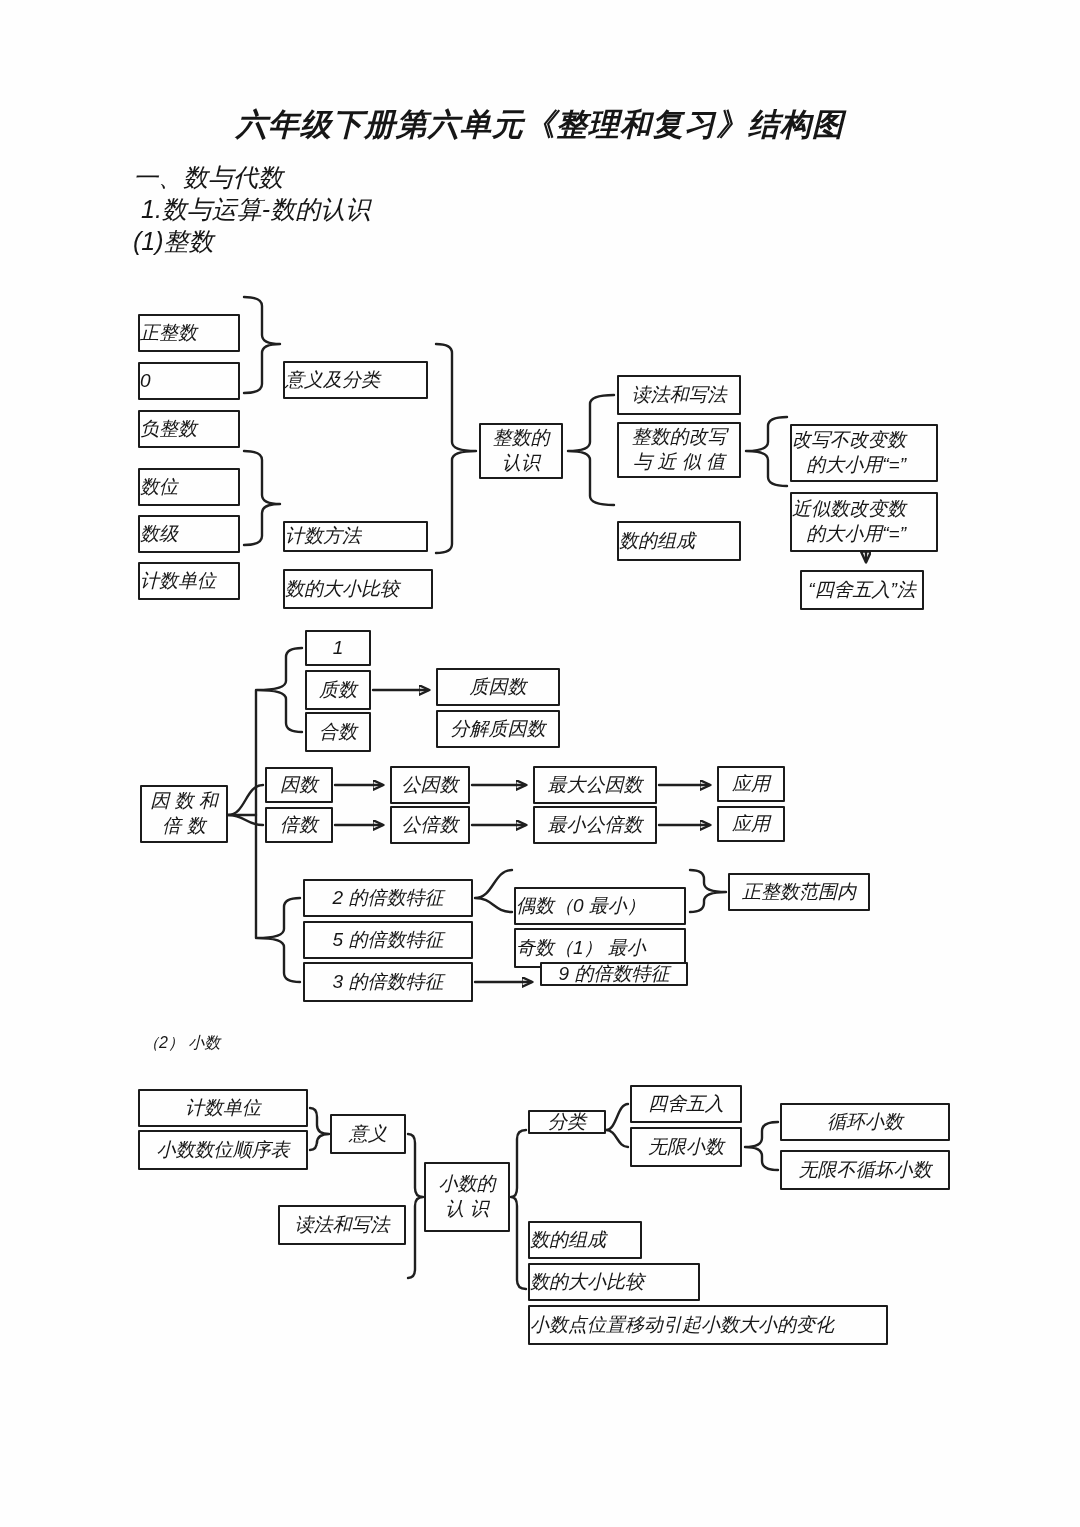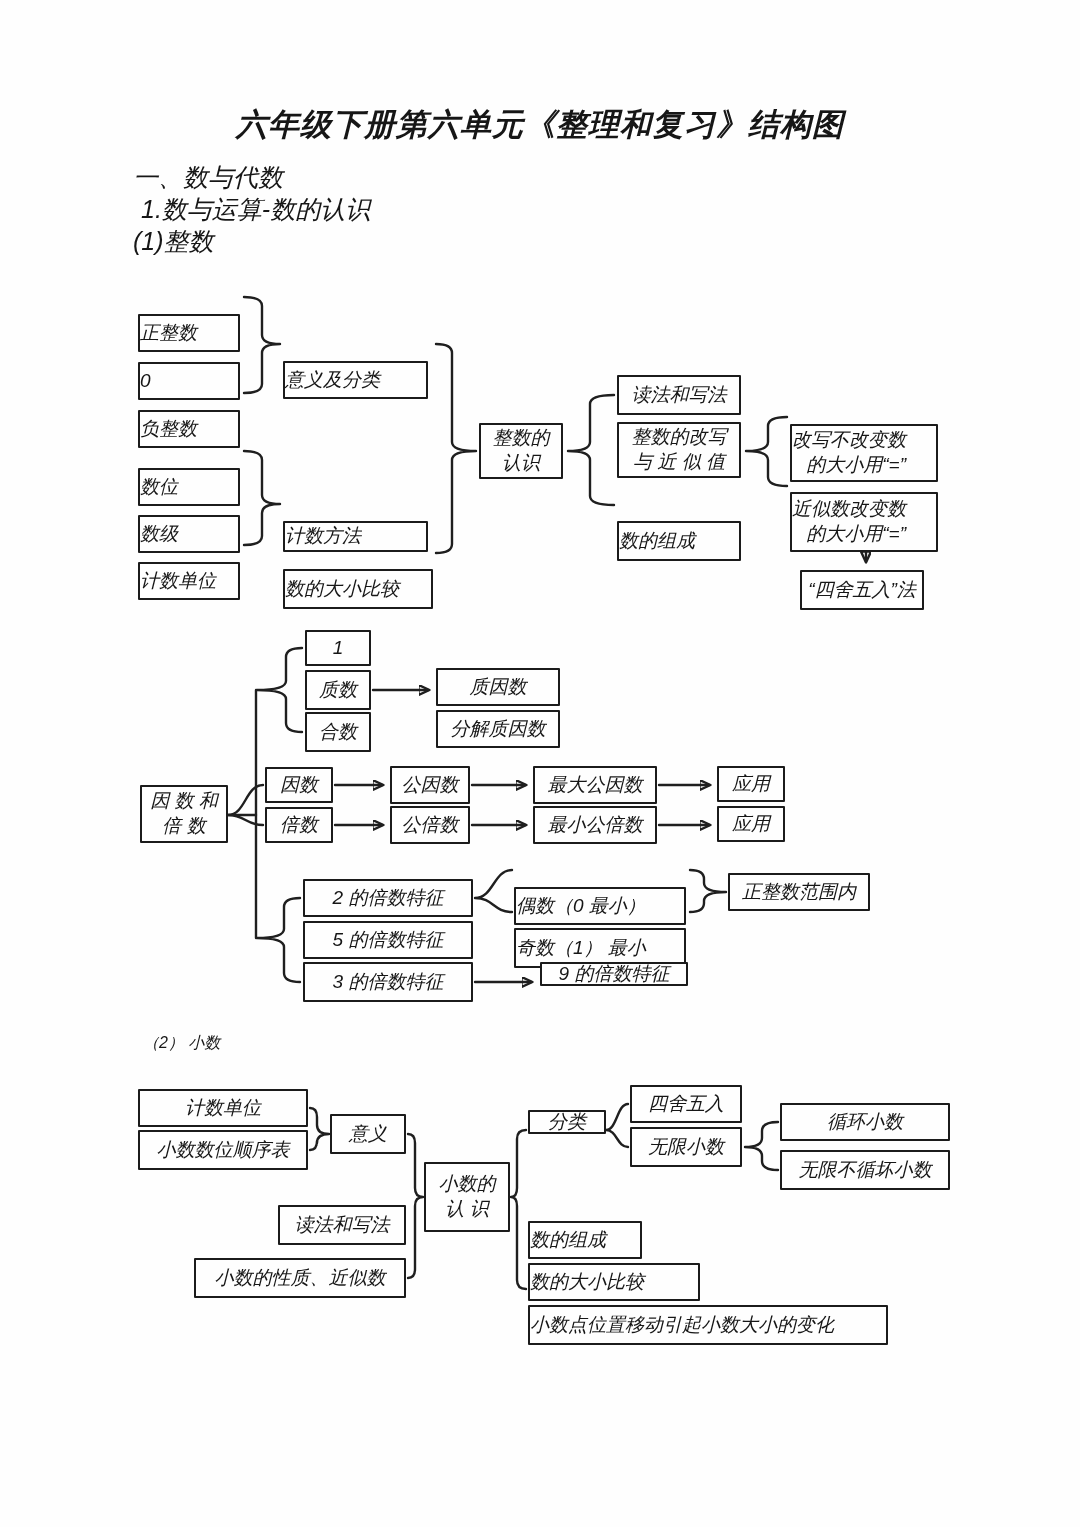--- a/index.html
+++ b/index.html
@@ -108,21 +108,20 @@
   <div class="box" style="left:303px;top:962px;width:170px;height:40px">3 的倍数特征</div>
   <div class="box l" style="left:514px;top:851px;width:172px;height:38px">偶数（0 最小）</div>
   <div class="box l" style="left:514px;top:892px;width:172px;height:40px">奇数（1） 最小</div>
   <div class="box" style="left:728px;top:873px;width:142px;height:38px">正整数范围内</div>
   <div class="box" style="left:540px;top:962px;width:148px;height:24px">9 的倍数特征</div>
 
   <div class="box" style="left:138px;top:1089px;width:170px;height:38px">计数单位</div>
   <div class="box" style="left:138px;top:1130px;width:170px;height:40px">小数数位顺序表</div>
   <div class="box" style="left:330px;top:1114px;width:76px;height:40px">意义</div>
   <div class="box" style="left:278px;top:1205px;width:128px;height:40px">读法和写法</div>
-  <div class="box" style="left:194px;top:1258px;width:212px;height:40px">小数的性质、近似数</div>
   <div class="box" style="left:424px;top:1162px;width:86px;height:70px">小数的
 认   识</div>
   <div class="box" style="left:528px;top:1110px;width:78px;height:24px">分类</div>
   <div class="box" style="left:630px;top:1085px;width:112px;height:38px">四舍五入</div>
   <div class="box" style="left:630px;top:1127px;width:112px;height:40px">无限小数</div>
   <div class="box" style="left:780px;top:1103px;width:170px;height:38px">循环小数</div>
   <div class="box" style="left:780px;top:1150px;width:170px;height:40px">无限不循坏小数</div>
   <div class="box l" style="left:528px;top:1185px;width:114px;height:38px">数的组成</div>
   <div class="box l" style="left:528px;top:1227px;width:172px;height:38px">数的大小比较</div>
   <div class="box l" style="left:528px;top:1269px;width:360px;height:40px">小数点位置移动引起小数大小的变化</div>

